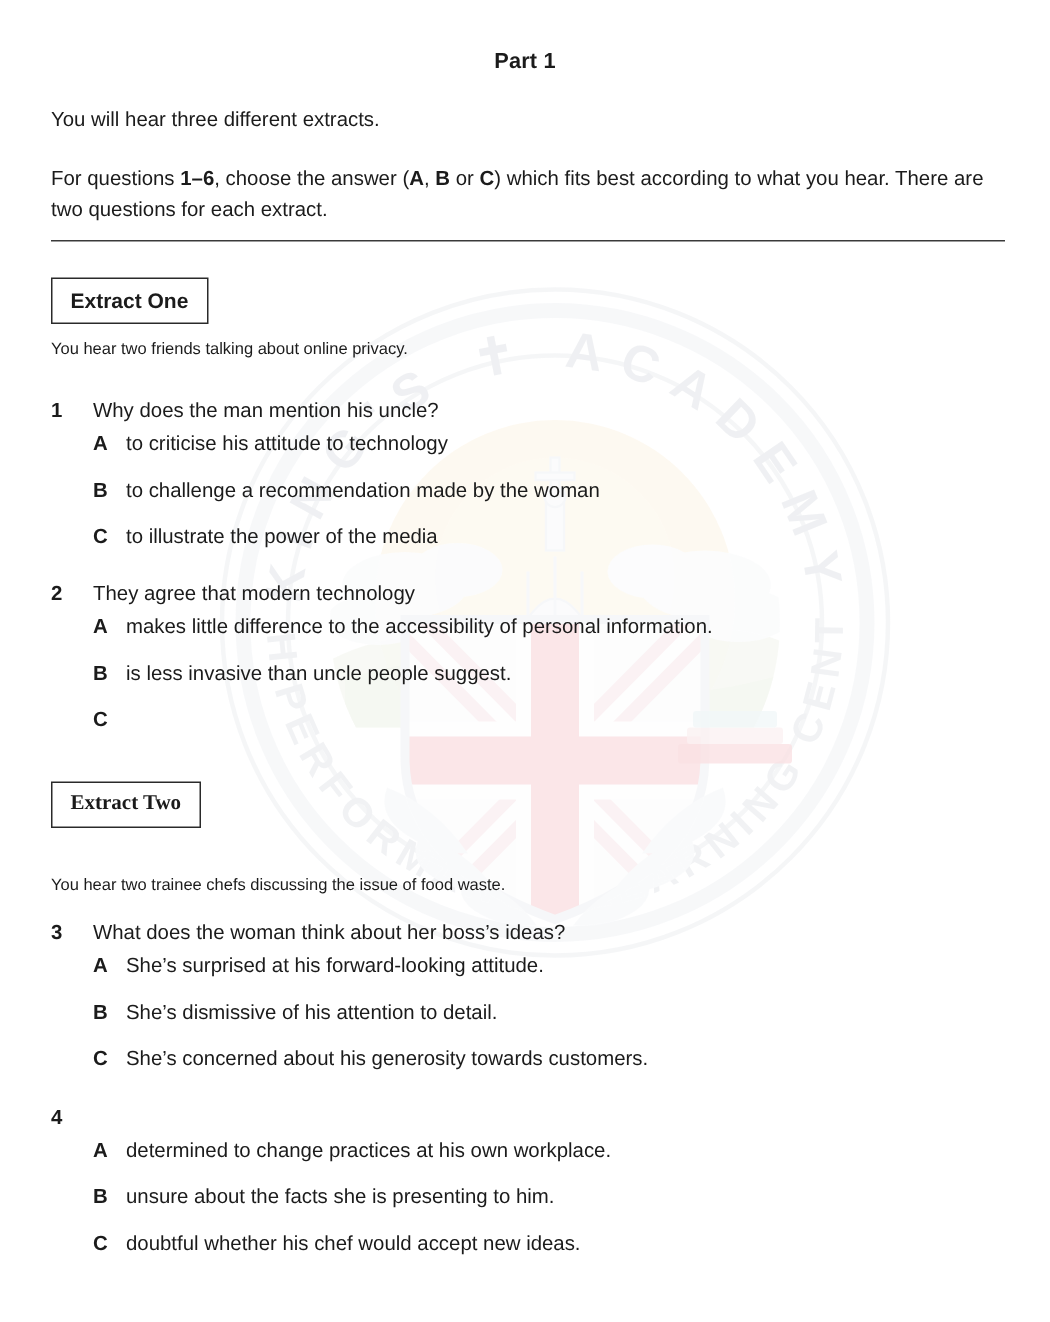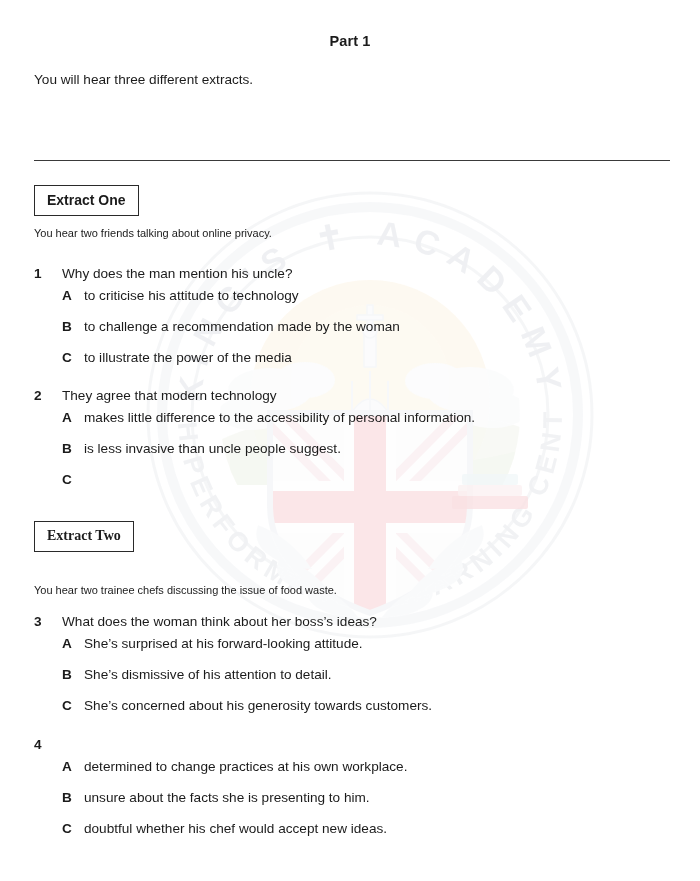--- a/index.html
+++ b/index.html
@@ -236,20 +236,21 @@
     </g>
   </svg>
 </div>
 
 <div id="page">
 
   <div class="part-title">Part 1</div>
 
   <div class="intro-1">You will hear three different extracts.</div>
 
+  <div class="intro-2"><span>For questions </span><b>1–6</b><span>, choose the answer (</span><b>A</b><span>, </span><b>B</b><span> or </span><b>C</b><span>) which fits best according to what you hear. There are two questions for each extract.</span></div>
 
   <div class="rule"></div>
 
   <div class="extract-box extract-one">Extract One</div>
   <div class="context context-1">You hear two friends talking about online privacy.</div>
 
   <div class="q-block q1">
     <div class="q-head">
       <span class="q-num">1</span>
       <span class="q-text">Why does the man mention his uncle?</span>

